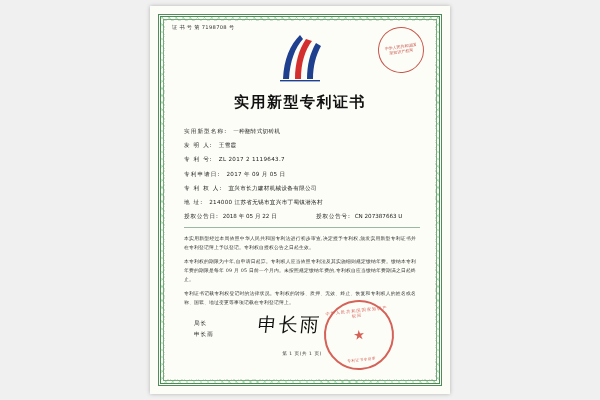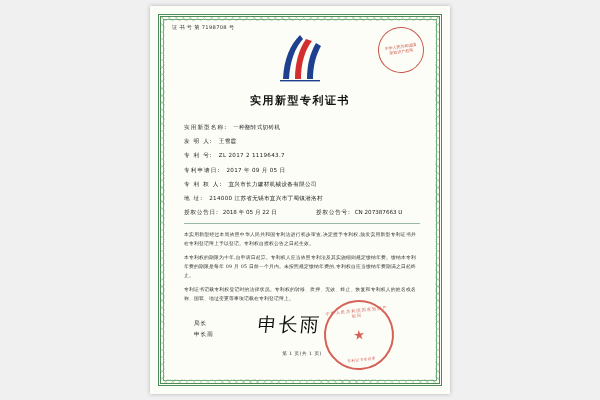--- a/index.html
+++ b/index.html
@@ -114,21 +114,21 @@
     transform: rotate(-8deg);
   }
   .seal-top .seal-text {
     padding: 0 5px;
     font-size: 4px;
   }
   .title {
     text-align: center;
     font-family: "DejaVu Serif", serif;
     font-weight: bold;
-    font-size: 11px;
+    font-size: 15px;
     letter-spacing: 1.5px;
     color: #111;
     margin-top: 2px;
   }
   .fields {
     margin-top: 16px;
     padding-left: 14px;
     padding-right: 10px;
   }
   .field {

